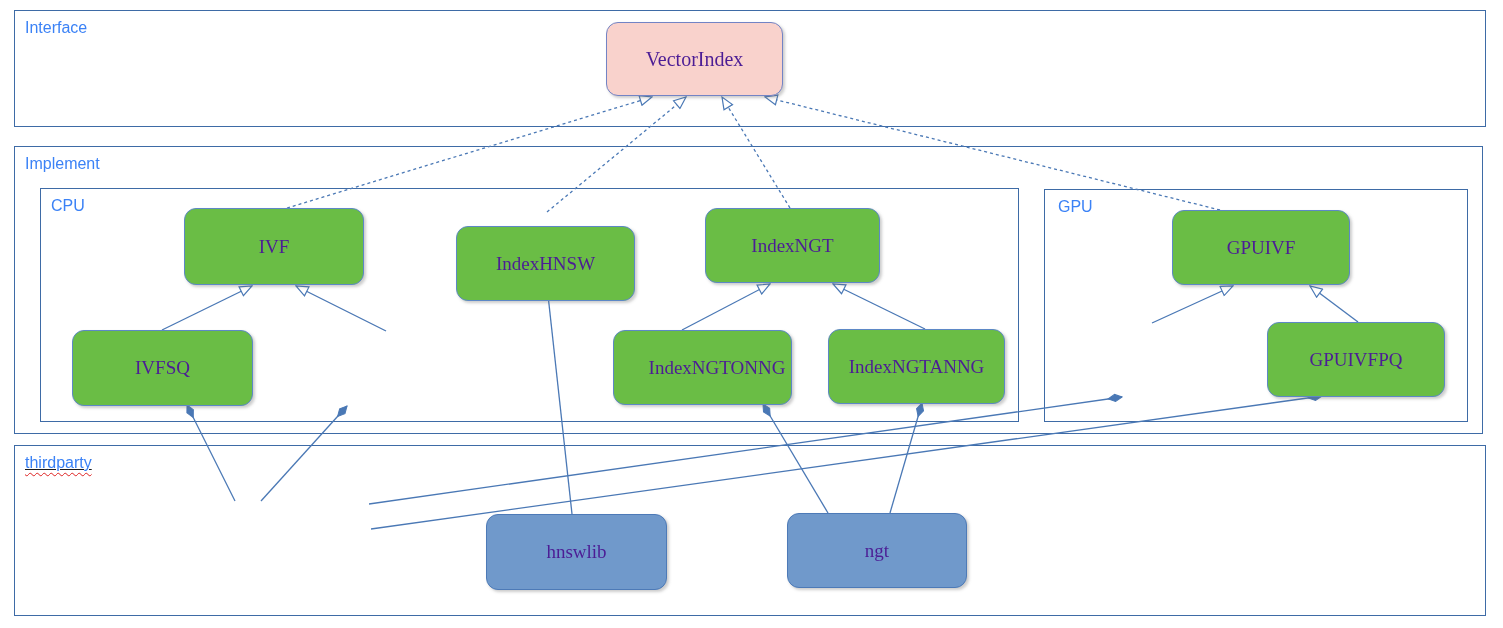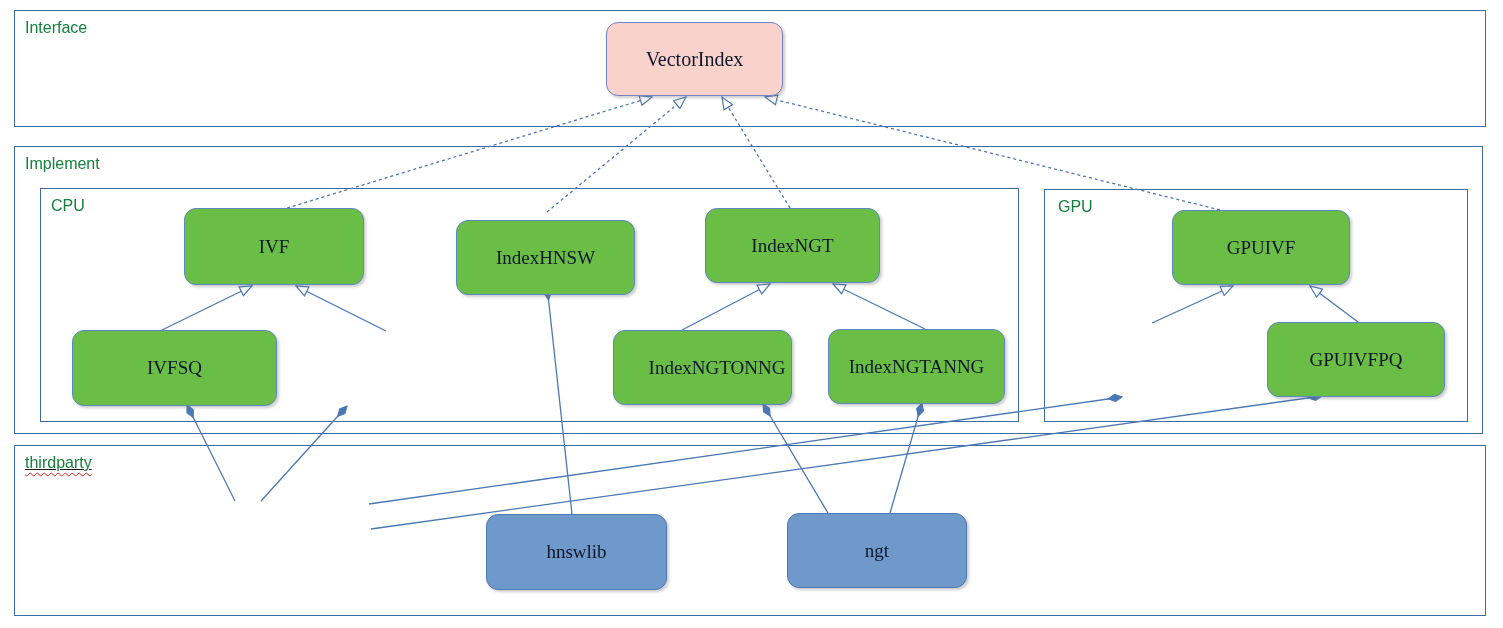--- a/index.html
+++ b/index.html
@@ -15,21 +15,21 @@
     position: absolute;
     box-sizing: border-box;
     border: 1.6px solid var(--container-border);
     background: transparent;
   }
   .sec-label {
     position: absolute;
     top: 8px;
     left: 10px;
     font-size: 16px;
-    color: #15803d;
+    color: #3b82f6;
     font-family: "Liberation Sans", sans-serif;
     white-space: nowrap;
   }
   .underline-solid { text-decoration: underline; text-decoration-color: #1a1a1a; }
   .underline-wavy {
     text-decoration: underline wavy #d22;
     text-decoration-thickness: 1px;
     text-underline-offset: 4px;
   }
   #sec-interface  { left: 14px;   top: 10px;  width: 1472px; height: 117px; }
@@ -53,34 +53,34 @@
     box-sizing: border-box;
     border-radius: 12px;
     display: flex;
     align-items: center;
     justify-content: center;
     box-shadow: 2px 2px 3px rgba(110,110,110,0.35);
   }
   .node-label {
     font-family: "Liberation Serif", serif;
     font-size: 19px;
-    color: #0f172a;
+    color: #4c1d95;
     white-space: nowrap;
   }
   .node.green { background: var(--green-fill); border: 1.4px solid var(--green-border); }
   .node.pink  { background: var(--pink-fill);  border: 1.4px solid var(--pink-border);  }
   .node.blue  { background: var(--blue-fill);  border: 1.4px solid var(--blue-border);  }
   .node.pink .node-label { font-size: 20px; }
 
   #n-vectorindex  { left: 606px;  top: 22px;  width: 177px; height: 74px; }
   #n-ivf          { left: 184px;  top: 208px; width: 180px; height: 77px; }
-  #n-indexhnsw    { left: 456px;  top: 220px; width: 179px; height: 75px; }
+  #n-indexhnsw    { left: 456px;  top: 226px; width: 179px; height: 75px; }
   #n-indexngt     { left: 705px;  top: 208px; width: 175px; height: 75px; }
   #n-gpuivf       { left: 1172px; top: 210px; width: 178px; height: 75px; }
-  #n-ivfsq        { left: 72px;   top: 330px; width: 205px; height: 76px; }
+  #n-ivfsq        { left: 72px;   top: 330px; width: 181px; height: 76px; }
   #n-ivfpq        { left: 294px;  top: 331px; width: 177px; height: 76px; }
   #n-indexngtonng { left: 613px;  top: 330px; width: 179px; height: 75px; padding-left: 29px; }
   #n-indexngtanng { left: 828px;  top: 329px; width: 177px; height: 75px; }
   #n-gpuivfsq     { left: 1065px; top: 323px; width: 178px; height: 75px; }
   #n-gpuivfpq     { left: 1267px; top: 322px; width: 178px; height: 75px; }
   #n-faiss        { left: 187px;  top: 501px; width: 182px; height: 76px; }
   #n-hnswlib      { left: 486px;  top: 514px; width: 181px; height: 76px; }
   #n-ngt          { left: 772px;  top: 513px; width: 180px; height: 75px; margin-left: 15px; }
 </style>
 </head>

